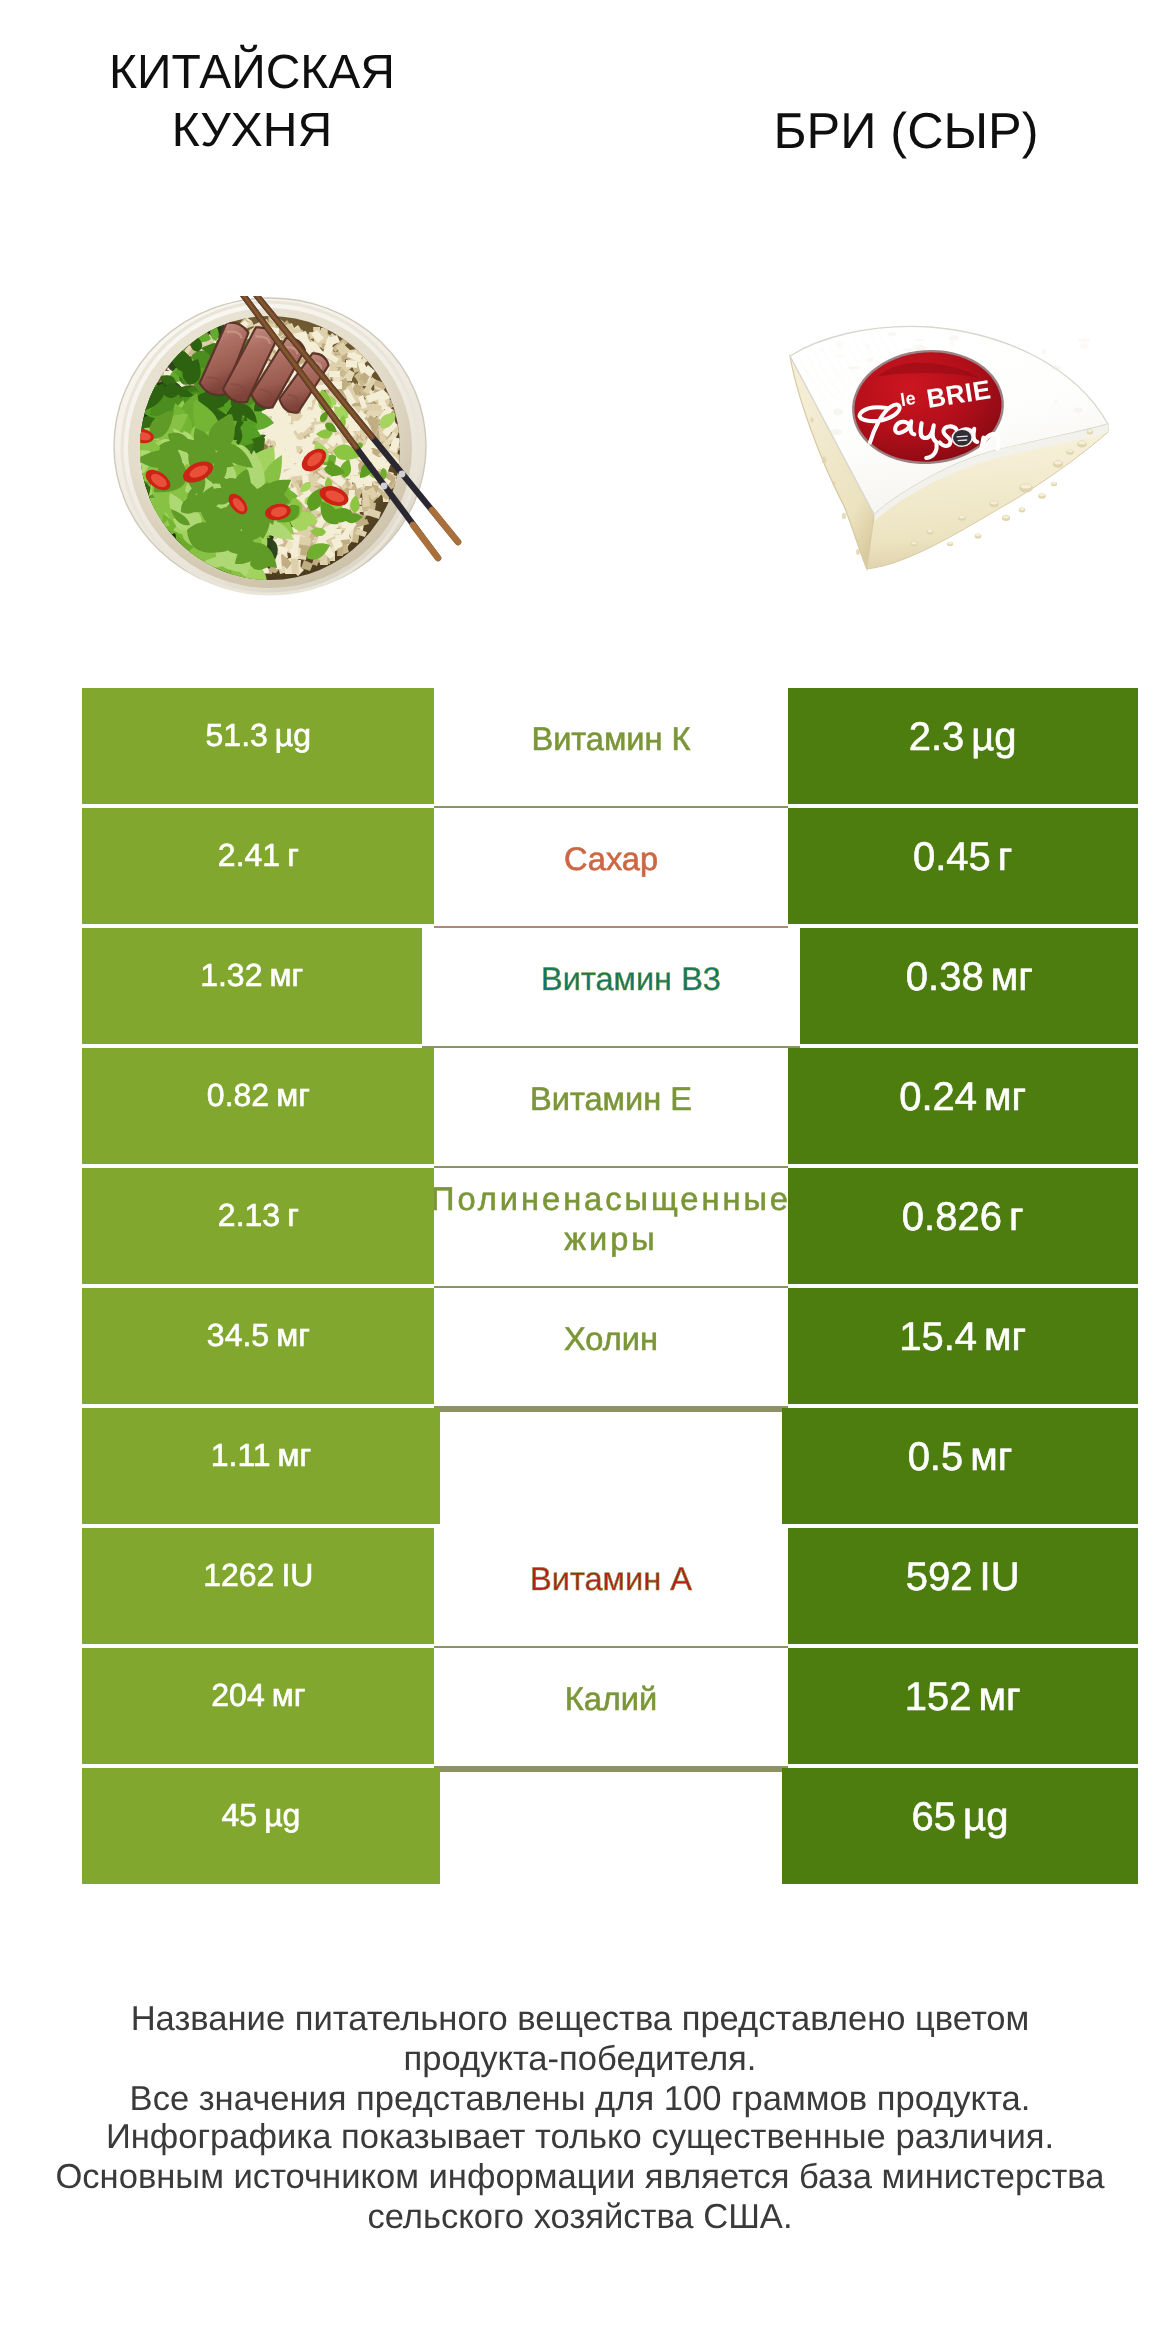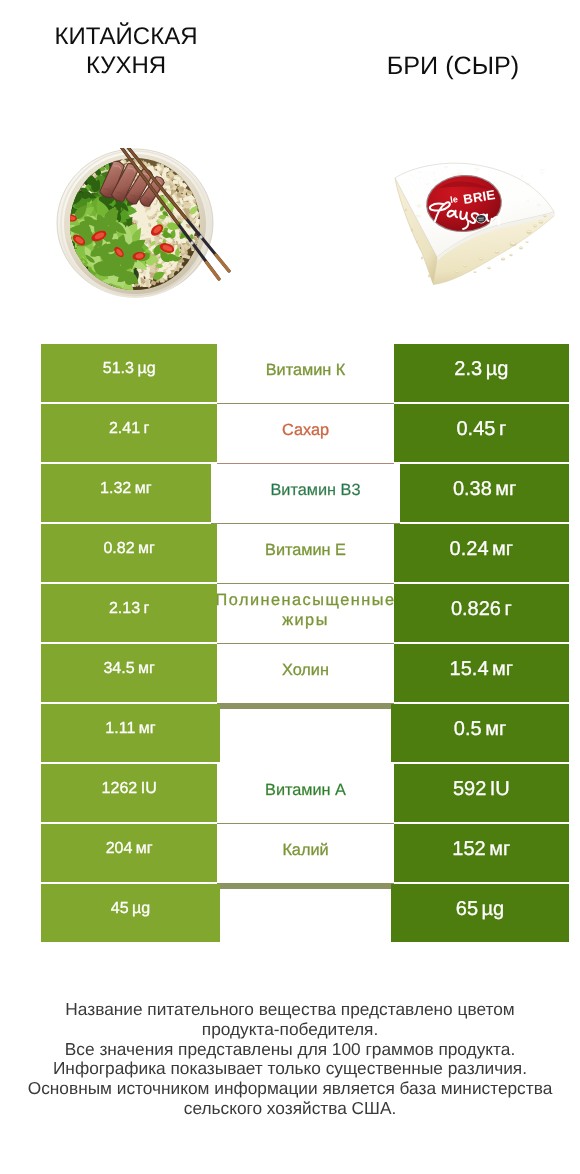--- a/index.html
+++ b/index.html
@@ -19,21 +19,21 @@
   .vs .s{display:inline-block;transform:scaleX(0.86);transform-origin:left center;margin-left:0px;}
   .vs .v{color:#79A72A;}
   .vs .s{color:#E2684A;}
 
   
   .tbl{position:absolute;left:21px;top:344px;width:528px;margin-left:20px;}
   .row{position:relative;height:60px;display:flex;justify-content:space-between;align-items:flex-start;}
   .cell{height:58px;-webkit-font-smoothing:antialiased;box-sizing:border-box;display:flex;align-items:center;justify-content:center;overflow:hidden;white-space:nowrap;padding-bottom:8px;}
   .c-left{width:179px;background:#82A72F;color:#fff;font-weight:400;font-size:16px;-webkit-text-stroke:0.3px #fff;}
   .c-mid{width:179px;height:51px;padding-top:0;padding-bottom:8px;background:#fff;font-weight:400;font-size:16.3px;text-align:center;line-height:20px;
-         border-bottom:6px solid #eab308;box-sizing:content-box;white-space:normal;}
+         border-bottom:3px solid #eab308;box-sizing:content-box;white-space:normal;}
   .c-mid span{display:block;white-space:nowrap;}
   .c-mid span.wrap{white-space:normal;word-spacing:300px;letter-spacing:1.5px;}
   .c-right{width:178px;background:#4d7c0f;color:#fff;font-weight:400;font-size:20px;-webkit-text-stroke:0.3px #fff;}
   .unit{margin-left:3.5px;}
 
   
   .footer{position:absolute;left:10px;top:1000px;width:560px;text-align:center;font-size:17.3px;line-height:19.8px;color:#3a3a3a;}
 </style>
 </head>
 <body>
@@ -388,21 +388,21 @@
         <div class="cell c-right">
           <span>0.5</span>
           <span class="unit">мг</span>
         </div>
       </div>
       <div class="row">
         <div class="cell c-left">
           <span>1262</span>
           <span class="unit">IU</span>
         </div>
-        <div class="cell c-mid" style="color: #15803d; -webkit-text-stroke: 0.3px rgb(123, 150, 56); border-bottom-color: rgb(141, 146, 99);">
+        <div class="cell c-mid" style="color: #b91c1c; -webkit-text-stroke: 0.3px rgb(123, 150, 56); border-bottom-color: rgb(141, 146, 99);">
           <span class="">Витамин А</span>
         </div>
         <div class="cell c-right">
           <span>592</span>
           <span class="unit">IU</span>
         </div>
       </div>
       <div class="row">
         <div class="cell c-left">
           <span>204</span>

